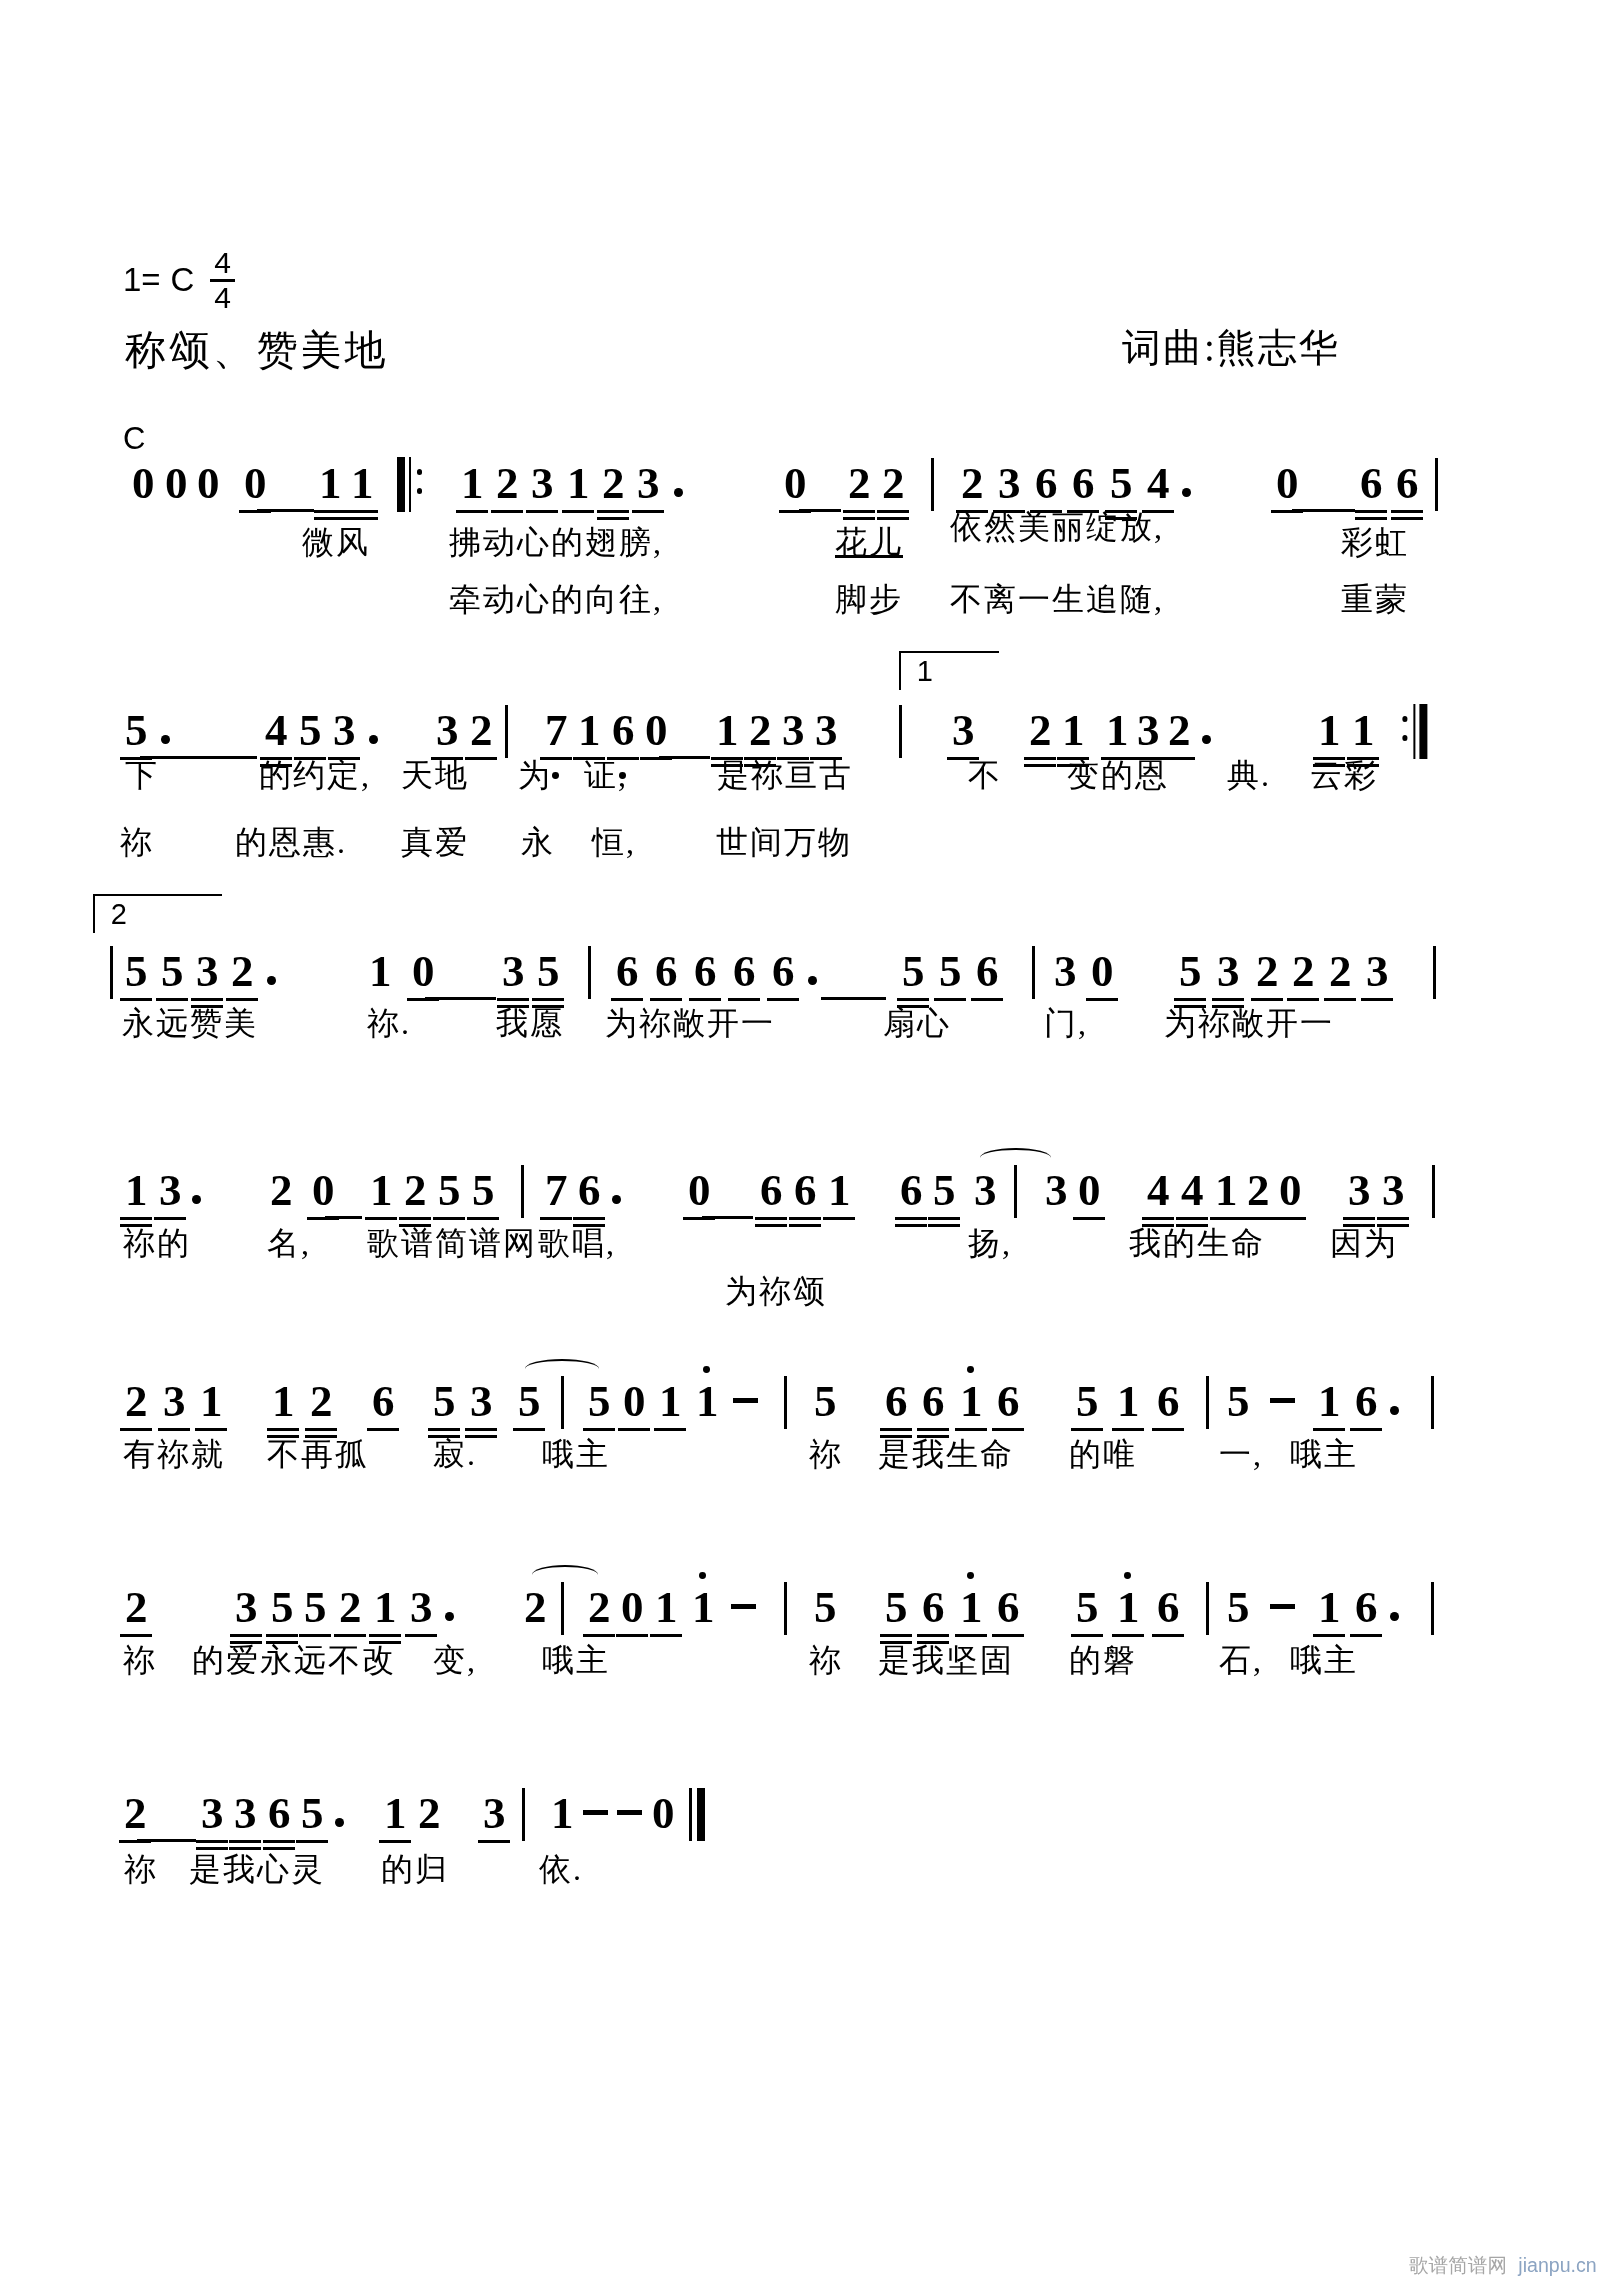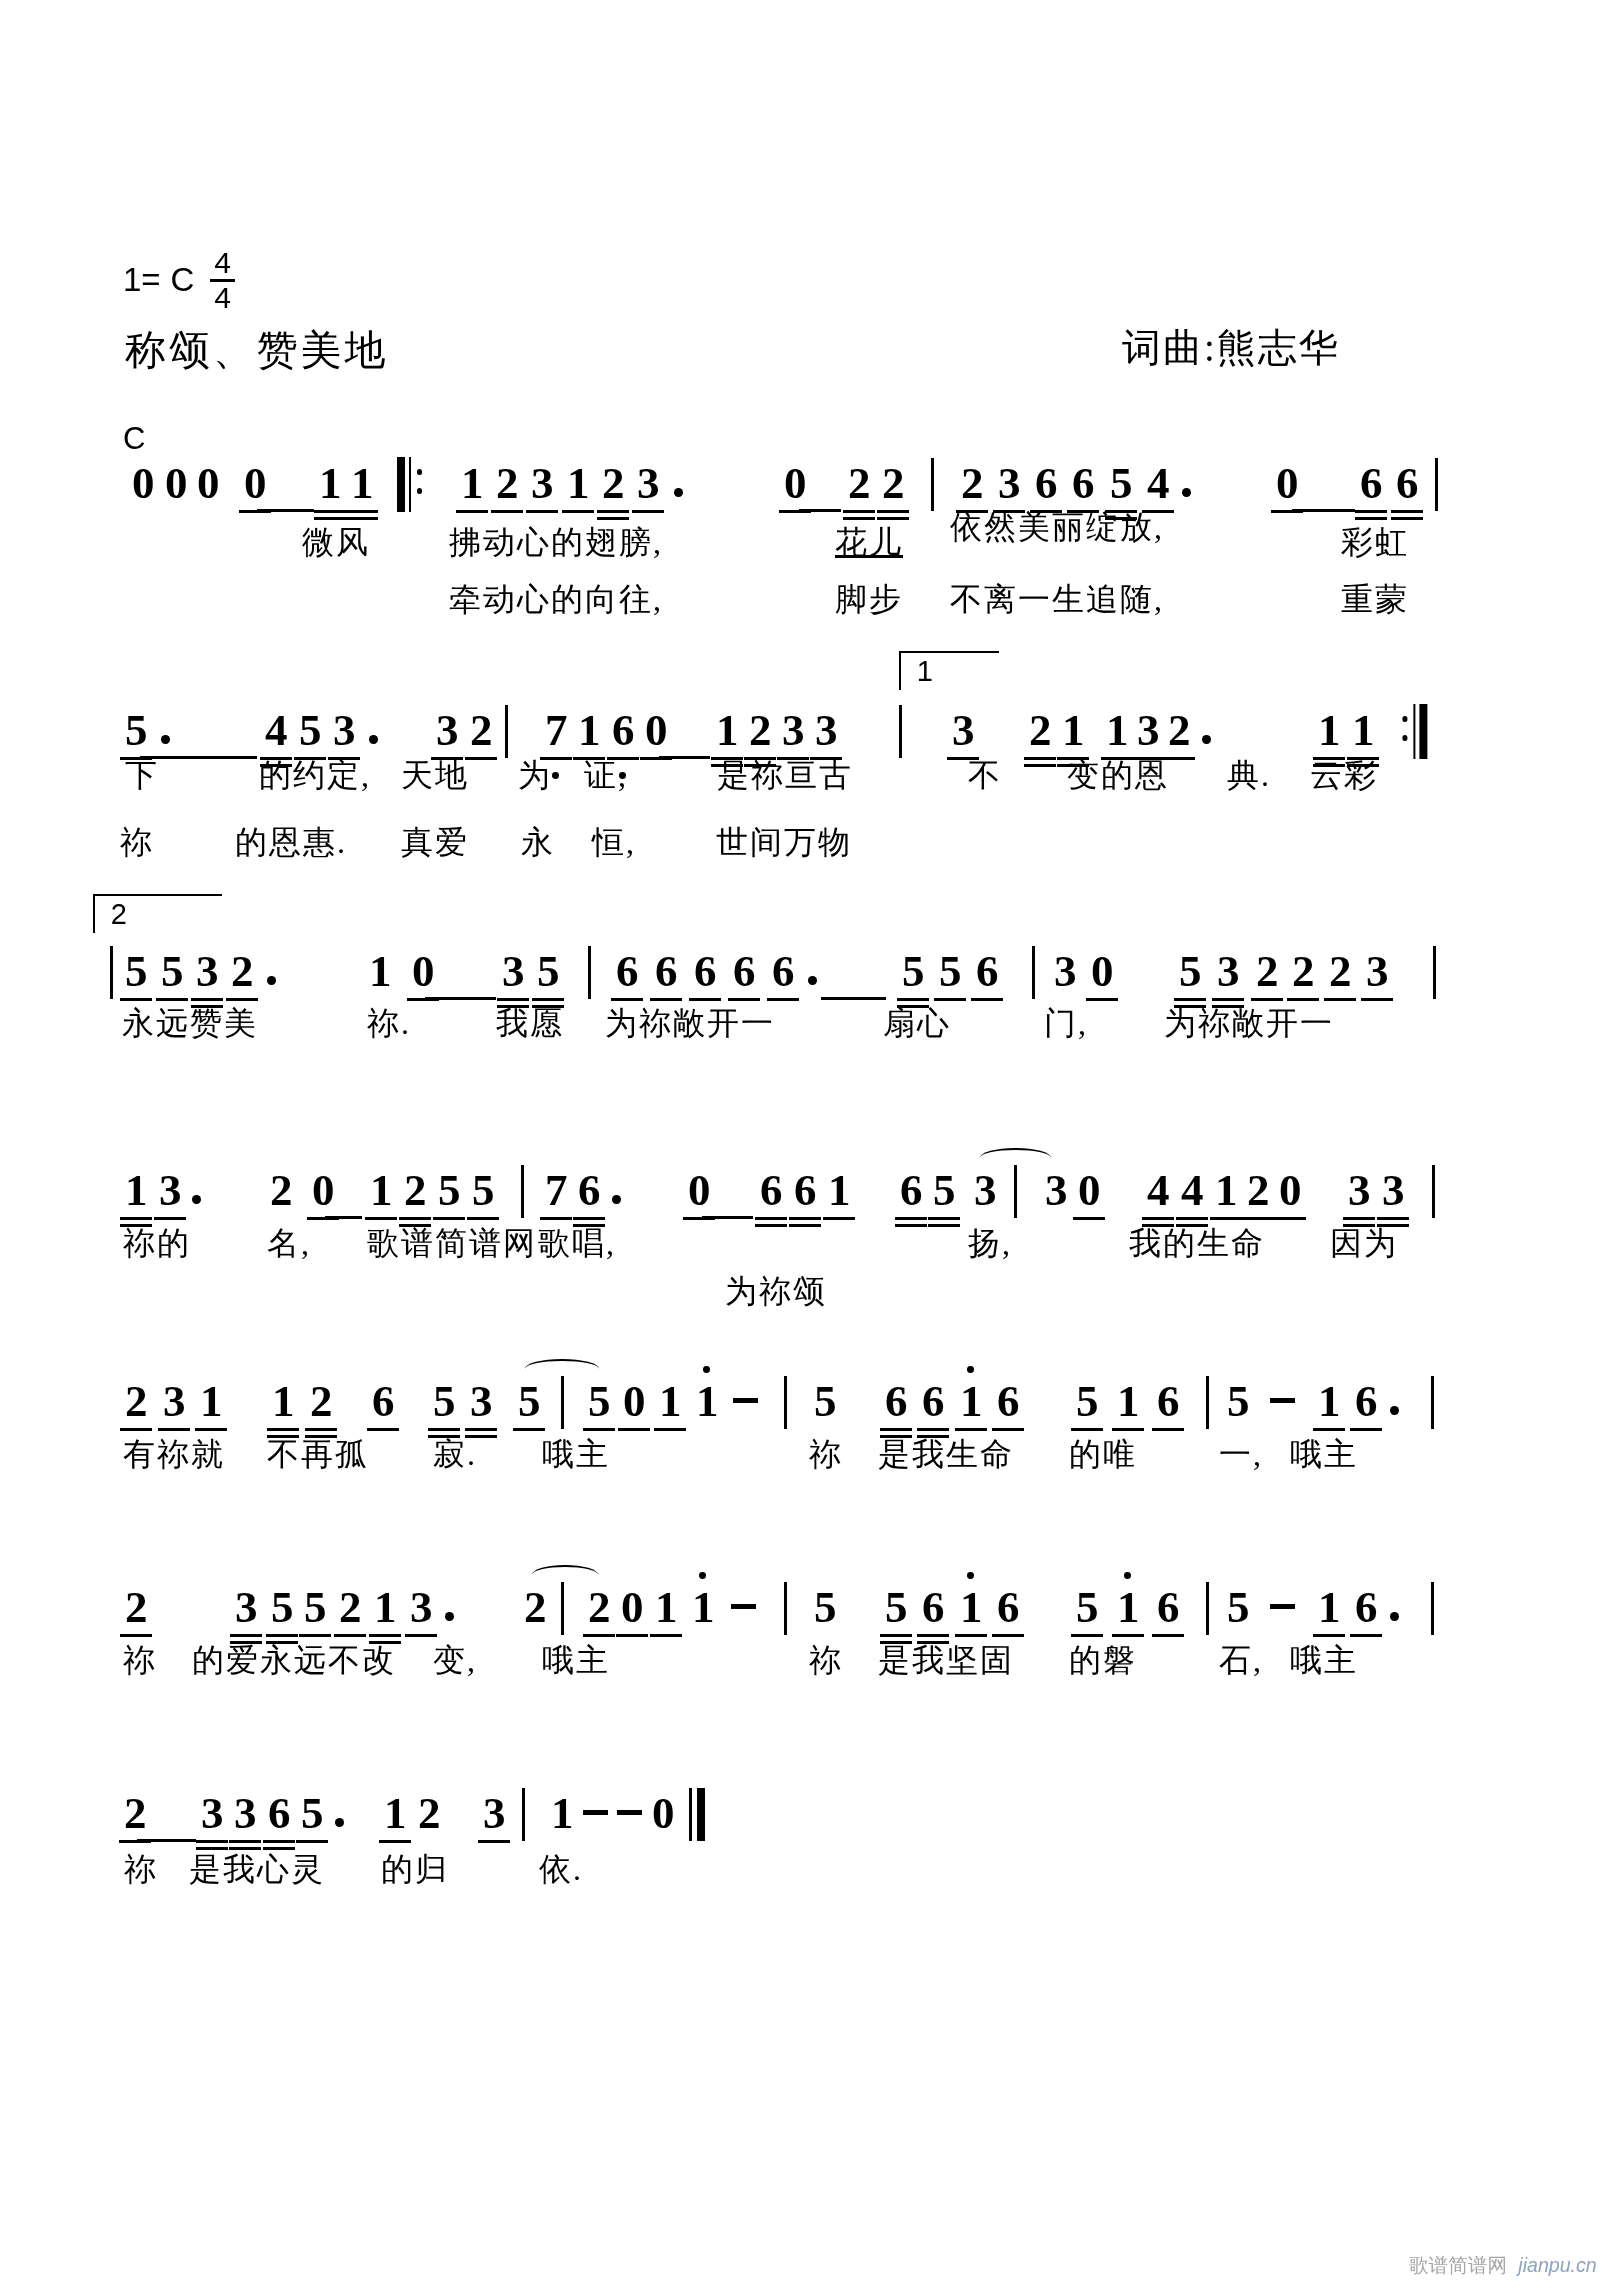--- a/index.html
+++ b/index.html
@@ -40,21 +40,21 @@
   .rp-thin{position:absolute;left:11.8px;top:0;width:2px;height:55px;background:#000;}
   .rp-d1{position:absolute;left:19.6px;top:11.8px;width:5.9px;height:5.9px;border-radius:50%;background:#000;}
   .rp-d2{position:absolute;left:19.6px;top:31px;width:5.9px;height:5.9px;border-radius:50%;background:#000;}
   .finalbar{position:absolute;top:-2.9px;width:15.7px;height:53px;}
   .fb-thin{position:absolute;left:0;top:0;width:2.9px;height:53px;background:#000;}
   .fb-thick{position:absolute;left:7.8px;top:0;width:7.8px;height:53px;background:#000;}
   .lyric{position:absolute;font-size:32px;line-height:37px;letter-spacing:2px;white-space:nowrap;}
   .watermark{position:absolute;left:1409px;top:2252px;font-size:19.6px;white-space:nowrap;
              font-family:"Liberation Sans","DejaVu Sans",sans-serif;}
   .wm-site{color:#a6a6a6;}
-  .wm-domain{color:#8ca4c2;margin-left:5.9px;font-style:italic;}
+  .wm-domain{color:#8ca4c2;margin-left:5.9px;}
 </style>
 </head>
 <body>
 
 <div class="page">
 
   <div class="timesig">
     <span class="kp">1=</span>
     <span class="kn">C</span>
     <span class="frac">

